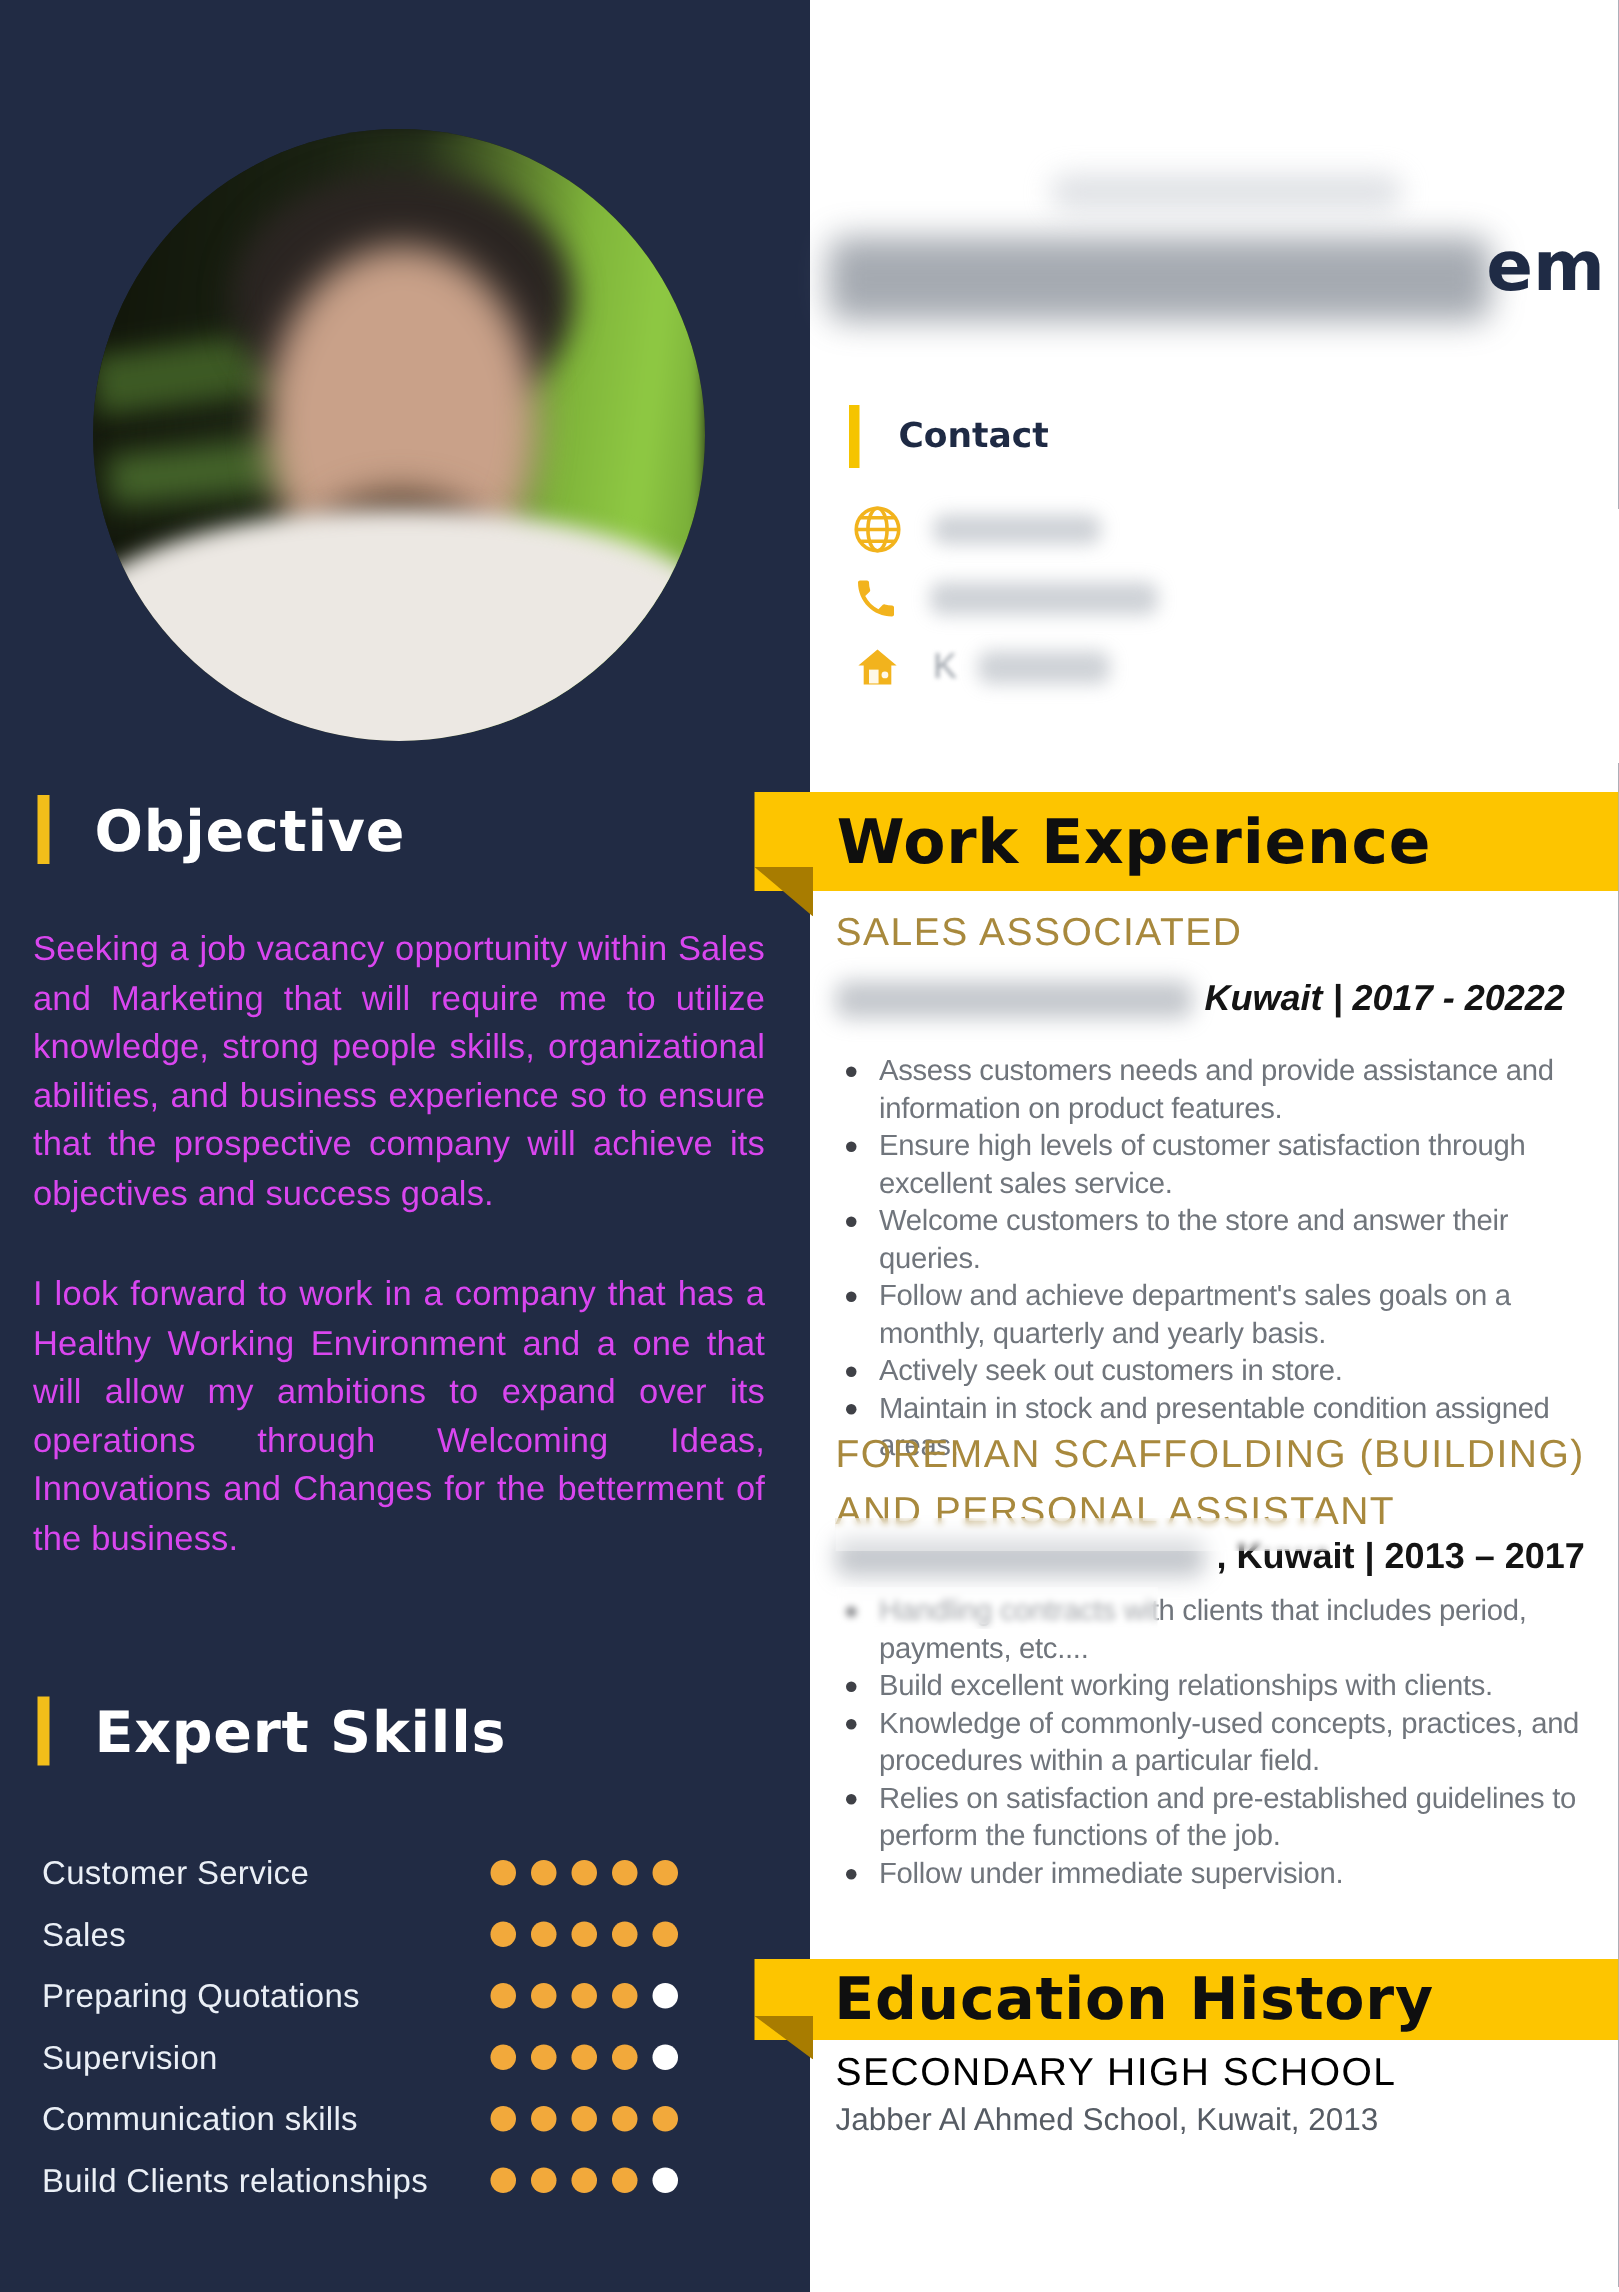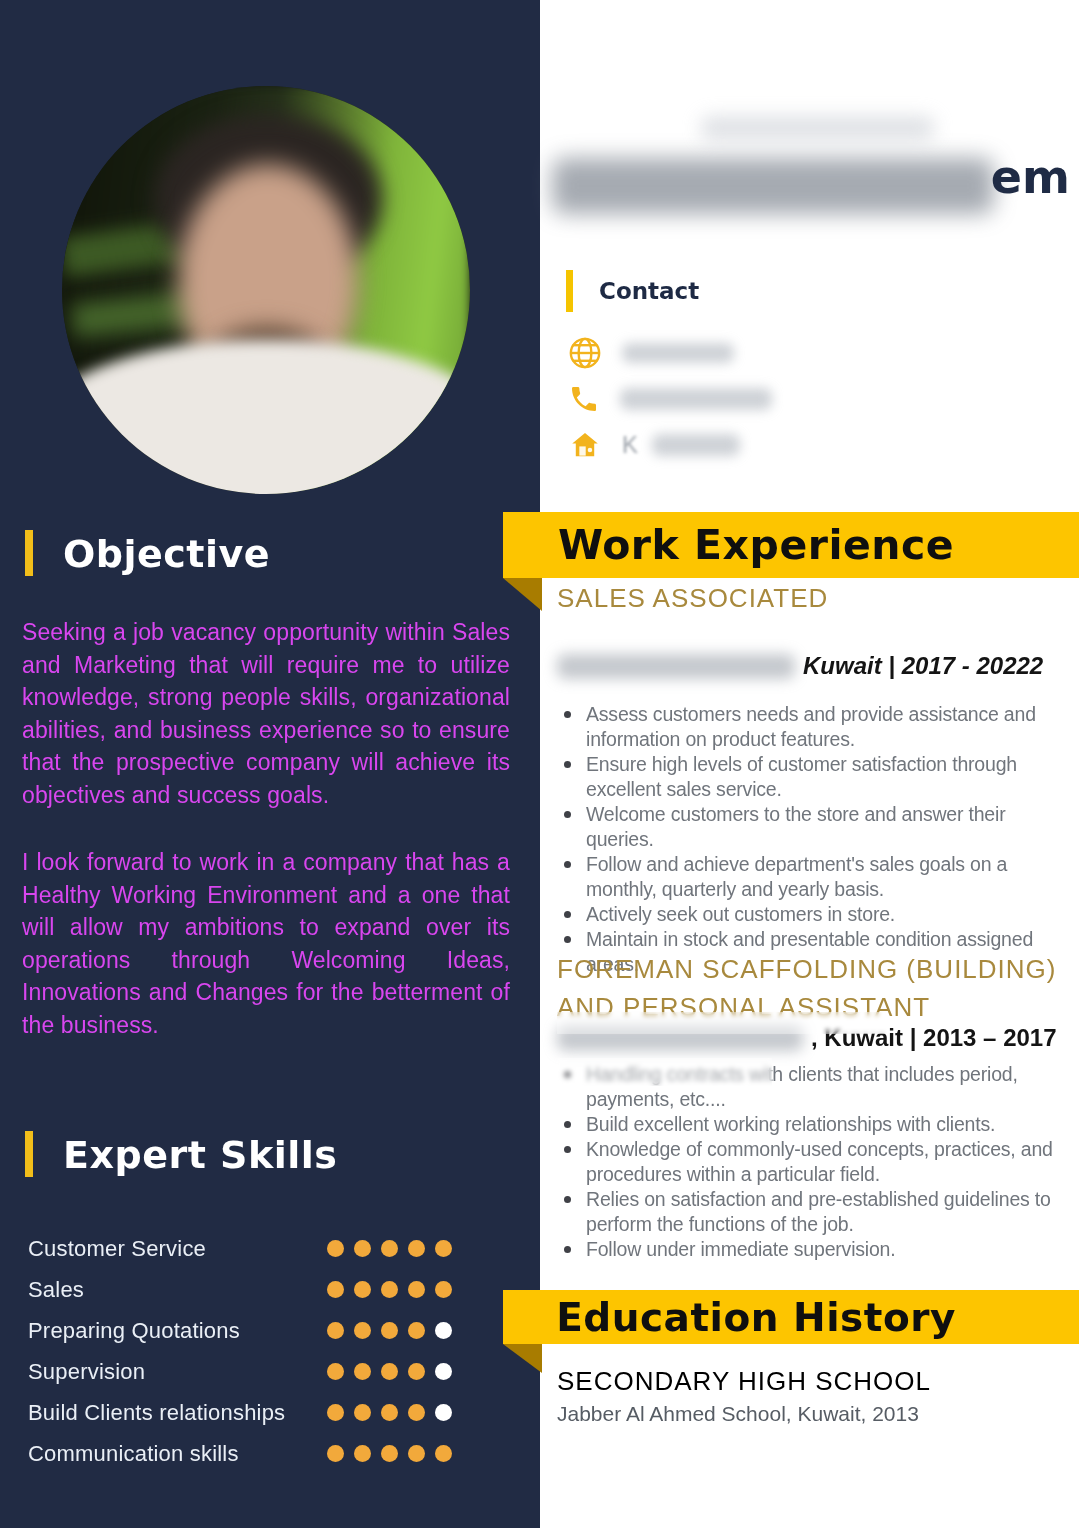--- a/index.html
+++ b/index.html
@@ -41,21 +41,21 @@
                font-weight:bold;font-size:46px;color:#1F2B45;}
   .main-heading{position:absolute;left:566px;top:270px;display:flex;align-items:center;gap:26px;}
   .main-heading .bar{width:7px;height:42px;background:#F5C400;}
   .main-heading h2{margin:0;font-family:"DejaVu Sans", sans-serif;font-weight:bold;font-size:23px;color:#1E2A44;}
   .contact-list{position:absolute;left:568px;top:330px;}
   .contact-row{display:flex;align-items:center;height:46px;gap:20px;}
   .contact-row svg{flex:0 0 auto;}
   .c-blob{border-radius:8px;background:#aeb4bc;filter:blur(6px);opacity:.6;}
   .c-text{color:#9BA1A9;font-size:24px;filter:blur(1.5px);}
   .ribbon{position:absolute;left:503px;width:576px;background:#FDC500;display:flex;align-items:center;
-          justify-content:center;padding-right:70px;box-sizing:border-box;}
+          justify-content:center;padding-right:70px;box-sizing:border-box;margin-top:16px;}
   .ribbon span{font-family:"DejaVu Sans", sans-serif;font-weight:bold;color:#0f0f0f;letter-spacing:.5px;}
   #work-ribbon{top:512px;height:66px;}
   #work-ribbon span{font-size:41px;}
   #edu-ribbon{top:1290px;height:54px;}
   #edu-ribbon span{font-size:39px;}
   .fold{position:absolute;left:503px;width:39px;background:#A87C00;
         clip-path:polygon(0 0,100% 0,100% 100%);}
   #work-fold{top:578px;height:33px;}
   #edu-fold{top:1344px;height:29px;}
   .job-title{position:absolute;left:557px;width:508px;color:#A8893D;font-size:26px;
@@ -136,37 +136,37 @@
       <span class="skill-label">Supervision</span>
       <span class="dots">
           <span class="dot filled"></span>
           <span class="dot filled"></span>
           <span class="dot filled"></span>
           <span class="dot filled"></span>
           <span class="dot empty"></span>
         </span>
     </div>
     <div class="skill-row">
+      <span class="skill-label">Communication skills</span>
+      <span class="dots">
+          <span class="dot filled"></span>
+          <span class="dot filled"></span>
+          <span class="dot filled"></span>
+          <span class="dot filled"></span>
+          <span class="dot filled"></span>
+        </span>
+    </div>
+    <div class="skill-row">
       <span class="skill-label">Build Clients relationships</span>
       <span class="dots">
           <span class="dot filled"></span>
           <span class="dot filled"></span>
           <span class="dot filled"></span>
           <span class="dot filled"></span>
           <span class="dot empty"></span>
-        </span>
-    </div>
-    <div class="skill-row">
-      <span class="skill-label">Communication skills</span>
-      <span class="dots">
-          <span class="dot filled"></span>
-          <span class="dot filled"></span>
-          <span class="dot filled"></span>
-          <span class="dot filled"></span>
-          <span class="dot filled"></span>
         </span>
     </div>
   </div>
 </div>
 
 <div class="main-bg"></div>
 
 <div class="blur-blob name-smudge"></div>
 <div class="blur-blob name-blob"></div>
 <div id="name-suffix">em</div>
@@ -204,21 +204,21 @@
     <span class="c-text">K</span>
     <span class="c-blob" style="width:88px;height:22px;margin-left:-6px;"></span>
   </div>
 </div>
 
 <div class="ribbon" id="work-ribbon">
   <span>Work Experience</span>
 </div>
 <div class="fold" id="work-fold"></div>
 
-<div class="job-title" style="top:579px;">SALES ASSOCIATED</div>
+<div class="job-title" style="top:602px;">SALES ASSOCIATED</div>
 <div class="job-meta" style="top:652px;">
   <span class="co-blob" style="width:238px;height:25px;"></span>
   <span class="meta-text meta-italic">Kuwait | 2017 - 20222</span>
 </div>
 <ul class="bullets" style="top:702px;">
     <li>Assess customers needs and provide assistance and information on product features.</li>
     <li>Ensure high levels of customer satisfaction through excellent sales service.</li>
     <li>Welcome customers to the store and answer their queries.</li>
     <li>Follow and achieve department's sales goals on a monthly, quarterly and yearly basis.</li>
     <li>Actively seek out customers in store.</li>

